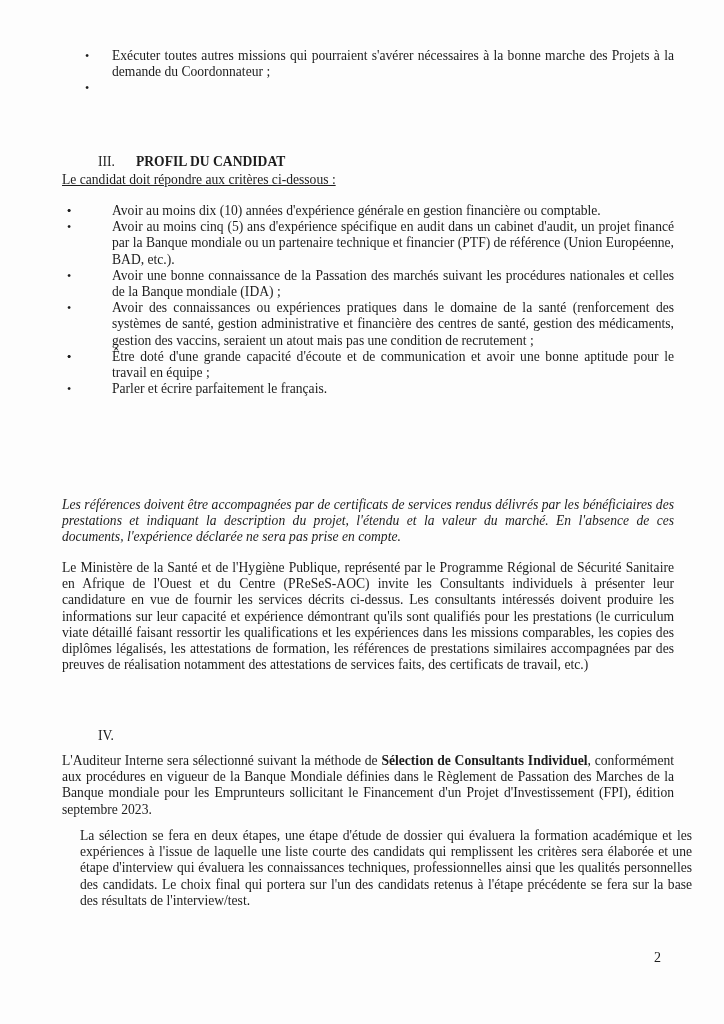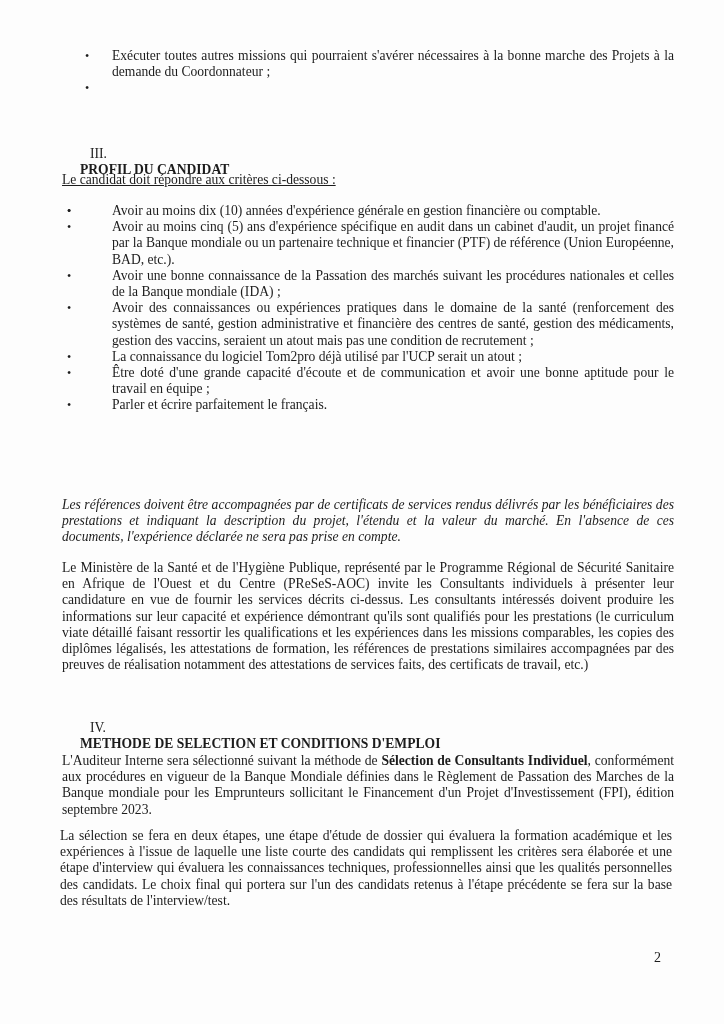--- a/index.html
+++ b/index.html
@@ -9,31 +9,31 @@
     color: #1c1c1c; font-size: 13.6px; line-height: 16.2px;
   }
   .page { position: absolute; left: 0; top: 0; width: 724px; height: 1024px; background: #fdfdfd; }
   .content { position: absolute; left: 62px; top: 48px; width: 612px; }
   .just { text-align: justify; text-align-last: left; margin: 0; }
   ul.bullets { list-style: none; margin: 0; padding: 0; }
   ul.bullets li { position: relative; padding-left: 50px; text-align: justify; }
   ul.bullets.top li { padding-left: 30px; margin-left: 20px; }
   ul.bullets li .bullet { position: absolute; left: 5px; top: 0; font-size: 12px; }
   ul.bullets.top li .bullet { left: 3px; }
-  .heading { display: flex; font-weight: bold; margin: 8px; flex-direction: column; }
+  .heading { display: flex; font-weight: bold; margin: 16px; }
   .heading .num { font-weight: normal; width: 38px; padding-left: 10px; }
   .heading.h4 .num { padding-left: 10px; }
   .sec-heading-3 { position: absolute; top: 138px; left: 72px; }
   .p-intro { position: absolute; top: 172px; left: 62px; width: 612px; text-decoration: underline; }
   .list-main { position: absolute; top: 203px; left: 62px; width: 612px; }
   .p-refs { position: absolute; top: 497px; left: 62px; width: 612px; font-style: italic; }
   .p-ministry { position: absolute; top: 560px; left: 62px; width: 612px; }
   .sec-heading-4 { position: absolute; top: 712px; left: 72px; }
   .p-method { position: absolute; top: 745px; left: 62px; width: 612px; margin-top: 8px; }
-  .p-selection { position: absolute; top: 828px; left: 60px; width: 612px; }
+  .p-selection { position: absolute; top: 828px; left: 80px; width: 612px; }
   .page-number { position: absolute; top: 950px; left: 654px; font-size: 14px; }
   b.emph { font-weight: bold; }
 </style>
 </head>
 <body>
 
 <div class="page">
 
   <div class="content">
     <ul class="bullets top">
@@ -54,33 +54,32 @@
 
   <p class="just p-intro">Le candidat doit répondre aux critères ci-dessous :</p>
 
   <div class="list-main">
     <ul class="bullets">
       <li><span class="bullet">•</span></li>
       <li><span class="bullet">•</span><span>Avoir au moins dix (10) années d'expérience générale en gestion financière ou comptable.</span></li>
       <li><span class="bullet">•</span><span>Avoir au moins cinq (5) ans d'expérience spécifique en audit dans un cabinet d'audit, un projet financé par la Banque mondiale ou un partenaire technique et financier (PTF) de référence (Union Européenne, BAD, etc.).</span></li>
       <li><span class="bullet">•</span><span>Avoir une bonne connaissance de la Passation des marchés suivant les procédures nationales et celles de la Banque mondiale (IDA) ;</span></li>
       <li><span class="bullet">•</span><span>Avoir des connaissances ou expériences pratiques dans le domaine de la santé (renforcement des systèmes de santé, gestion administrative et financière des centres de santé, gestion des médicaments, gestion des vaccins, seraient un atout mais pas une condition de recrutement ;</span></li>
-      <li><span class="bullet">•</span><span>La connaissance du logiciel Tom2pro déjà utilisé par l'UCP serait un atout ;</span></li>
+      <li><span class="bullet">•</span></li>
       <li><span class="bullet">•</span><span>Être doté d'une grande capacité d'écoute et de communication et avoir une bonne aptitude pour le travail en équipe ;</span></li>
       <li><span class="bullet">•</span><span>Parler et écrire parfaitement le français.</span></li>
     </ul>
   </div>
 
   <p class="just p-refs">Les références doivent être accompagnées par de certificats de services rendus délivrés par les bénéficiaires des prestations et indiquant la description du projet, l'étendu et la valeur du marché. En l'absence de ces documents, l'expérience déclarée ne sera pas prise en compte.</p>
 
   <p class="just p-ministry">Le Ministère de la Santé et de l'Hygiène Publique, représenté par le Programme Régional de Sécurité Sanitaire en Afrique de l'Ouest et du Centre (PReSeS-AOC) invite les Consultants individuels à présenter leur candidature en vue de fournir les services décrits ci-dessus.  Les consultants intéressés doivent produire les informations sur leur capacité et expérience démontrant qu'ils sont qualifiés pour les prestations (le curriculum viate détaillé faisant ressortir les qualifications et les expériences dans les missions comparables, les copies des diplômes légalisés, les attestations de formation, les références de prestations similaires accompagnées par des preuves de réalisation notamment des attestations de services faits, des certificats de travail, etc.)</p>
 
   <div class="heading h4 sec-heading-4">
     <span class="num">IV.</span>
-    <span>METHODE DE SELECTION ET CONDITIONS D'EMPLOI</span>
   </div>
 
   <p class="just p-method"><span>L'Auditeur Interne sera sélectionné suivant la méthode de </span><b class="emph">Sélection de Consultants Individuel</b><span>, conformément aux procédures en vigueur de la Banque Mondiale définies dans le Règlement de Passation des Marches de la Banque mondiale pour les Emprunteurs sollicitant le Financement d'un Projet d'Investissement (FPI), édition septembre 2023.</span></p>
 
   <p class="just p-selection">La sélection se fera en deux étapes, une étape d'étude de dossier qui évaluera la formation académique et les expériences à l'issue de laquelle une liste courte des candidats qui remplissent les critères sera élaborée et une étape d'interview qui évaluera les connaissances techniques, professionnelles ainsi que les qualités personnelles des candidats. Le choix final qui portera sur l'un des candidats retenus à l'étape précédente se fera sur la base des résultats de l'interview/test.</p>
 
   <div class="page-number">2</div>
 </div>
 
 </body></html>

